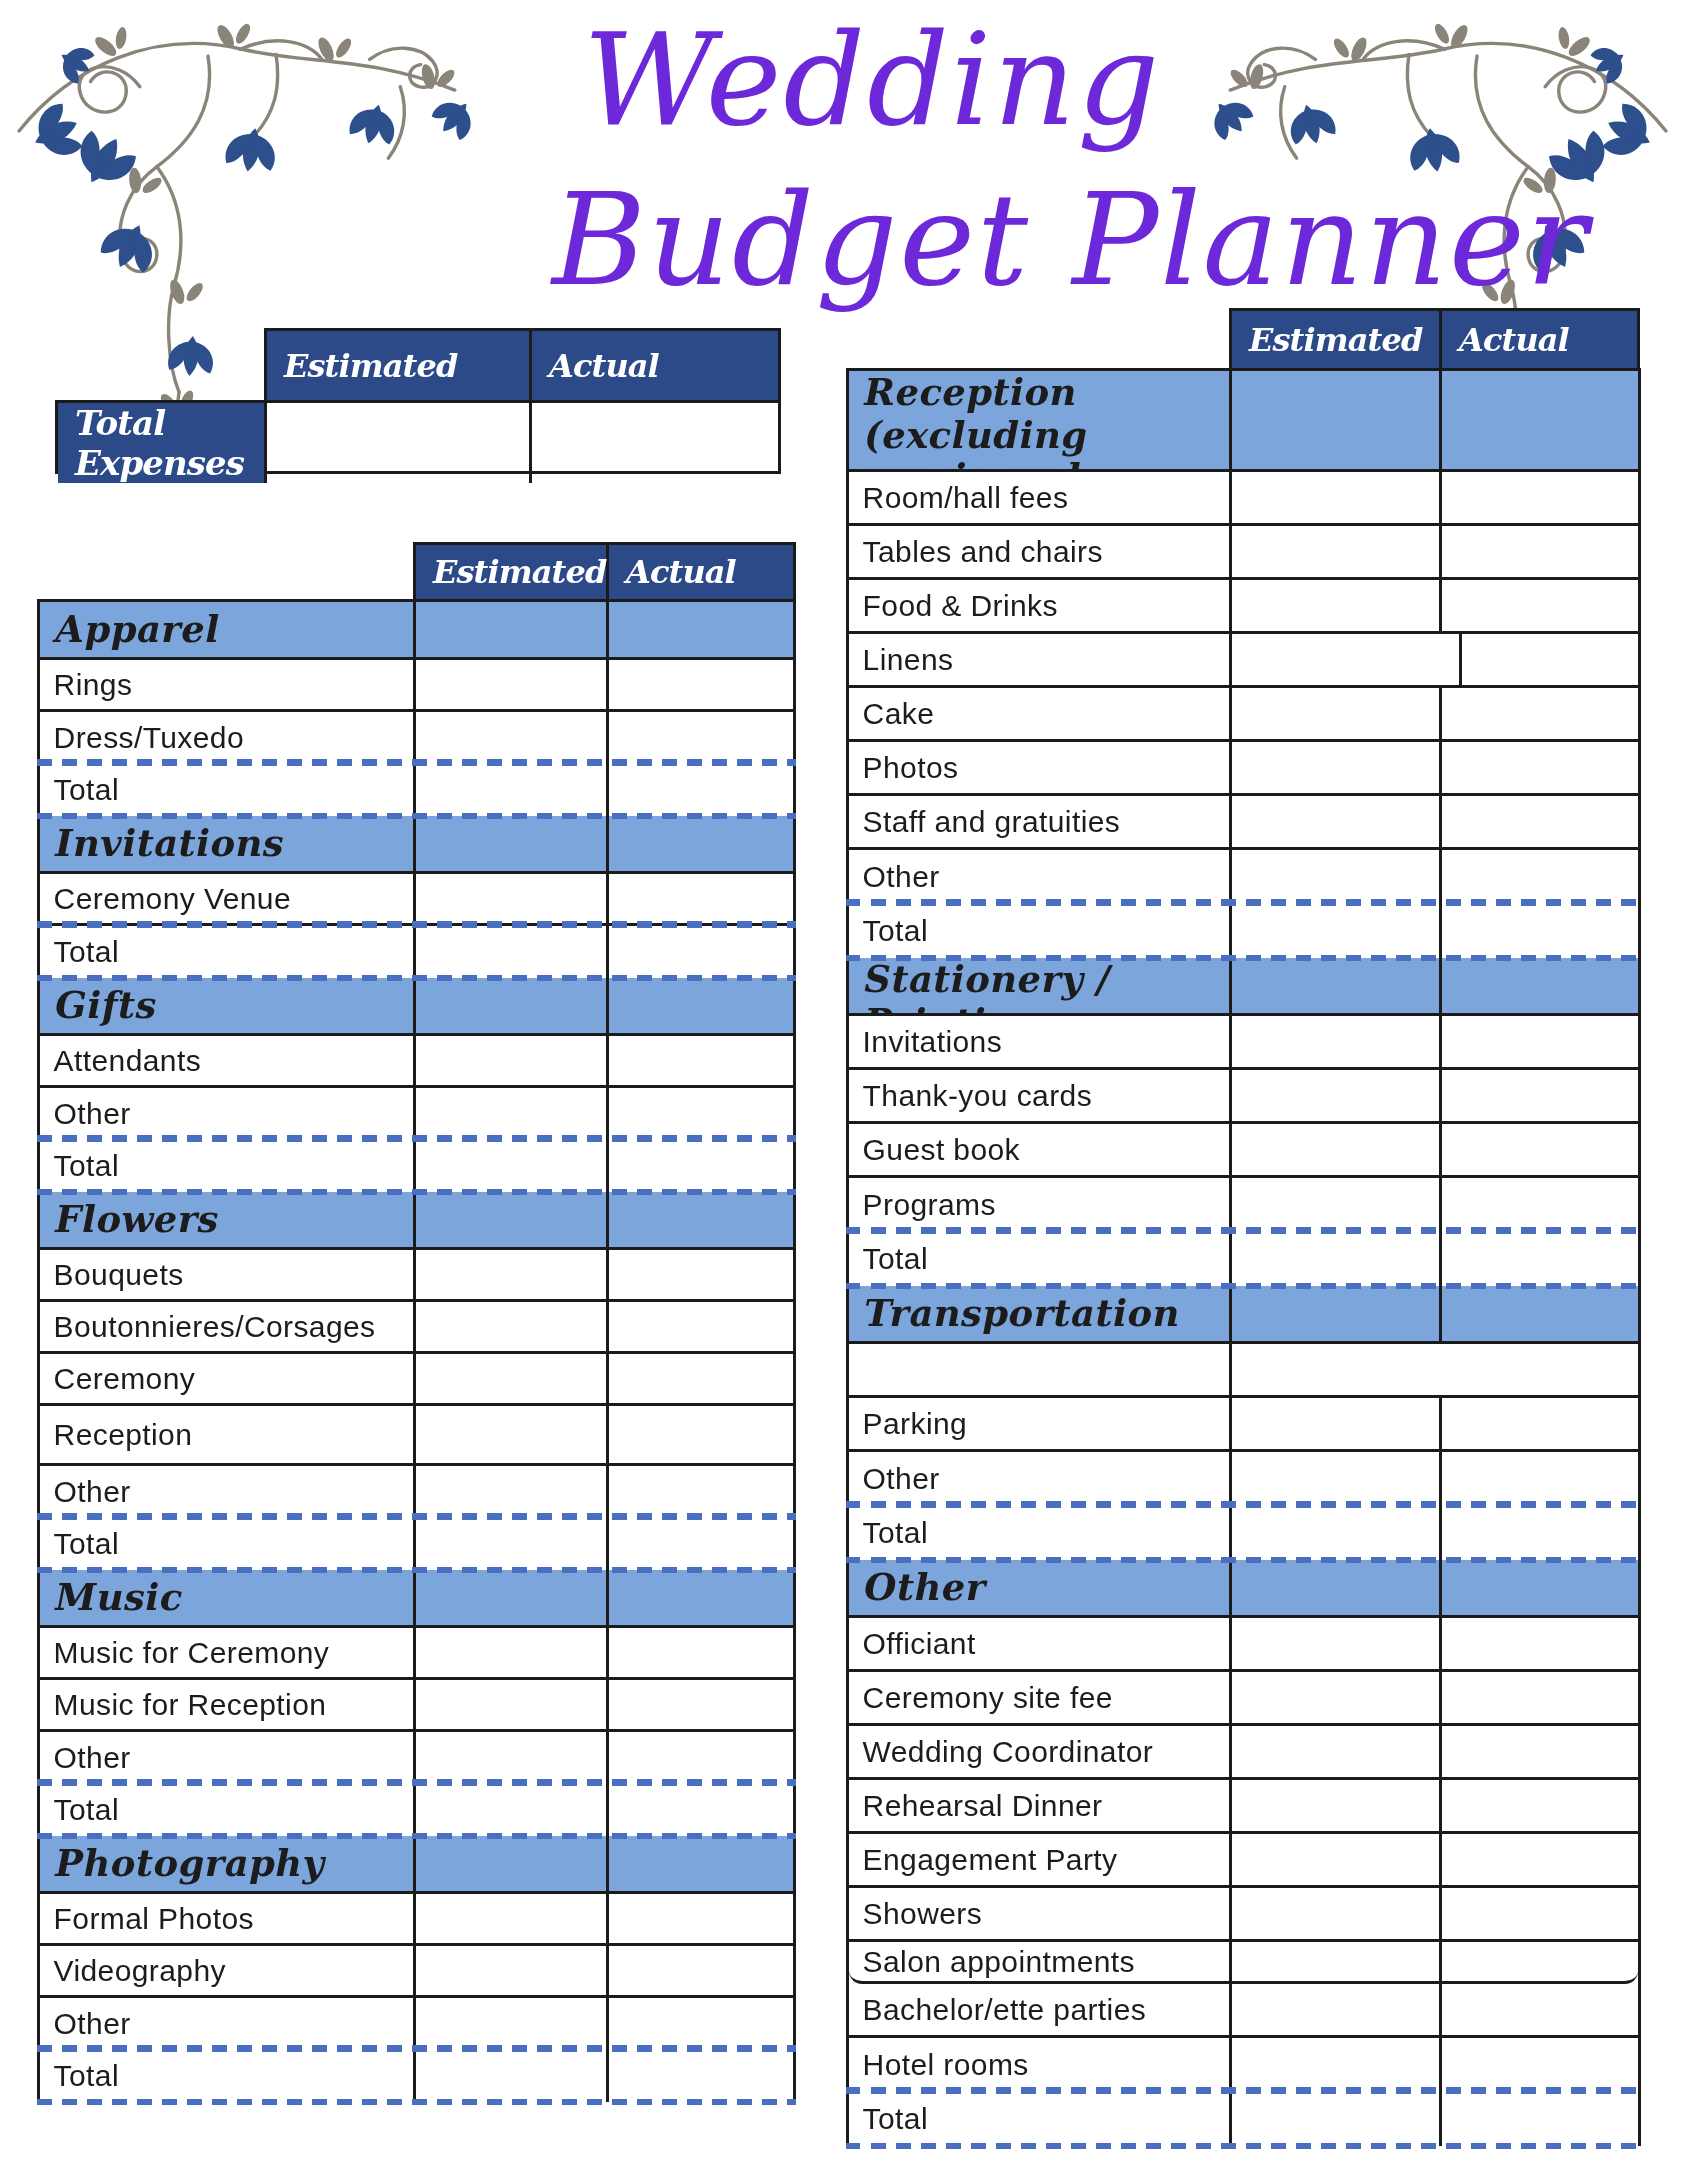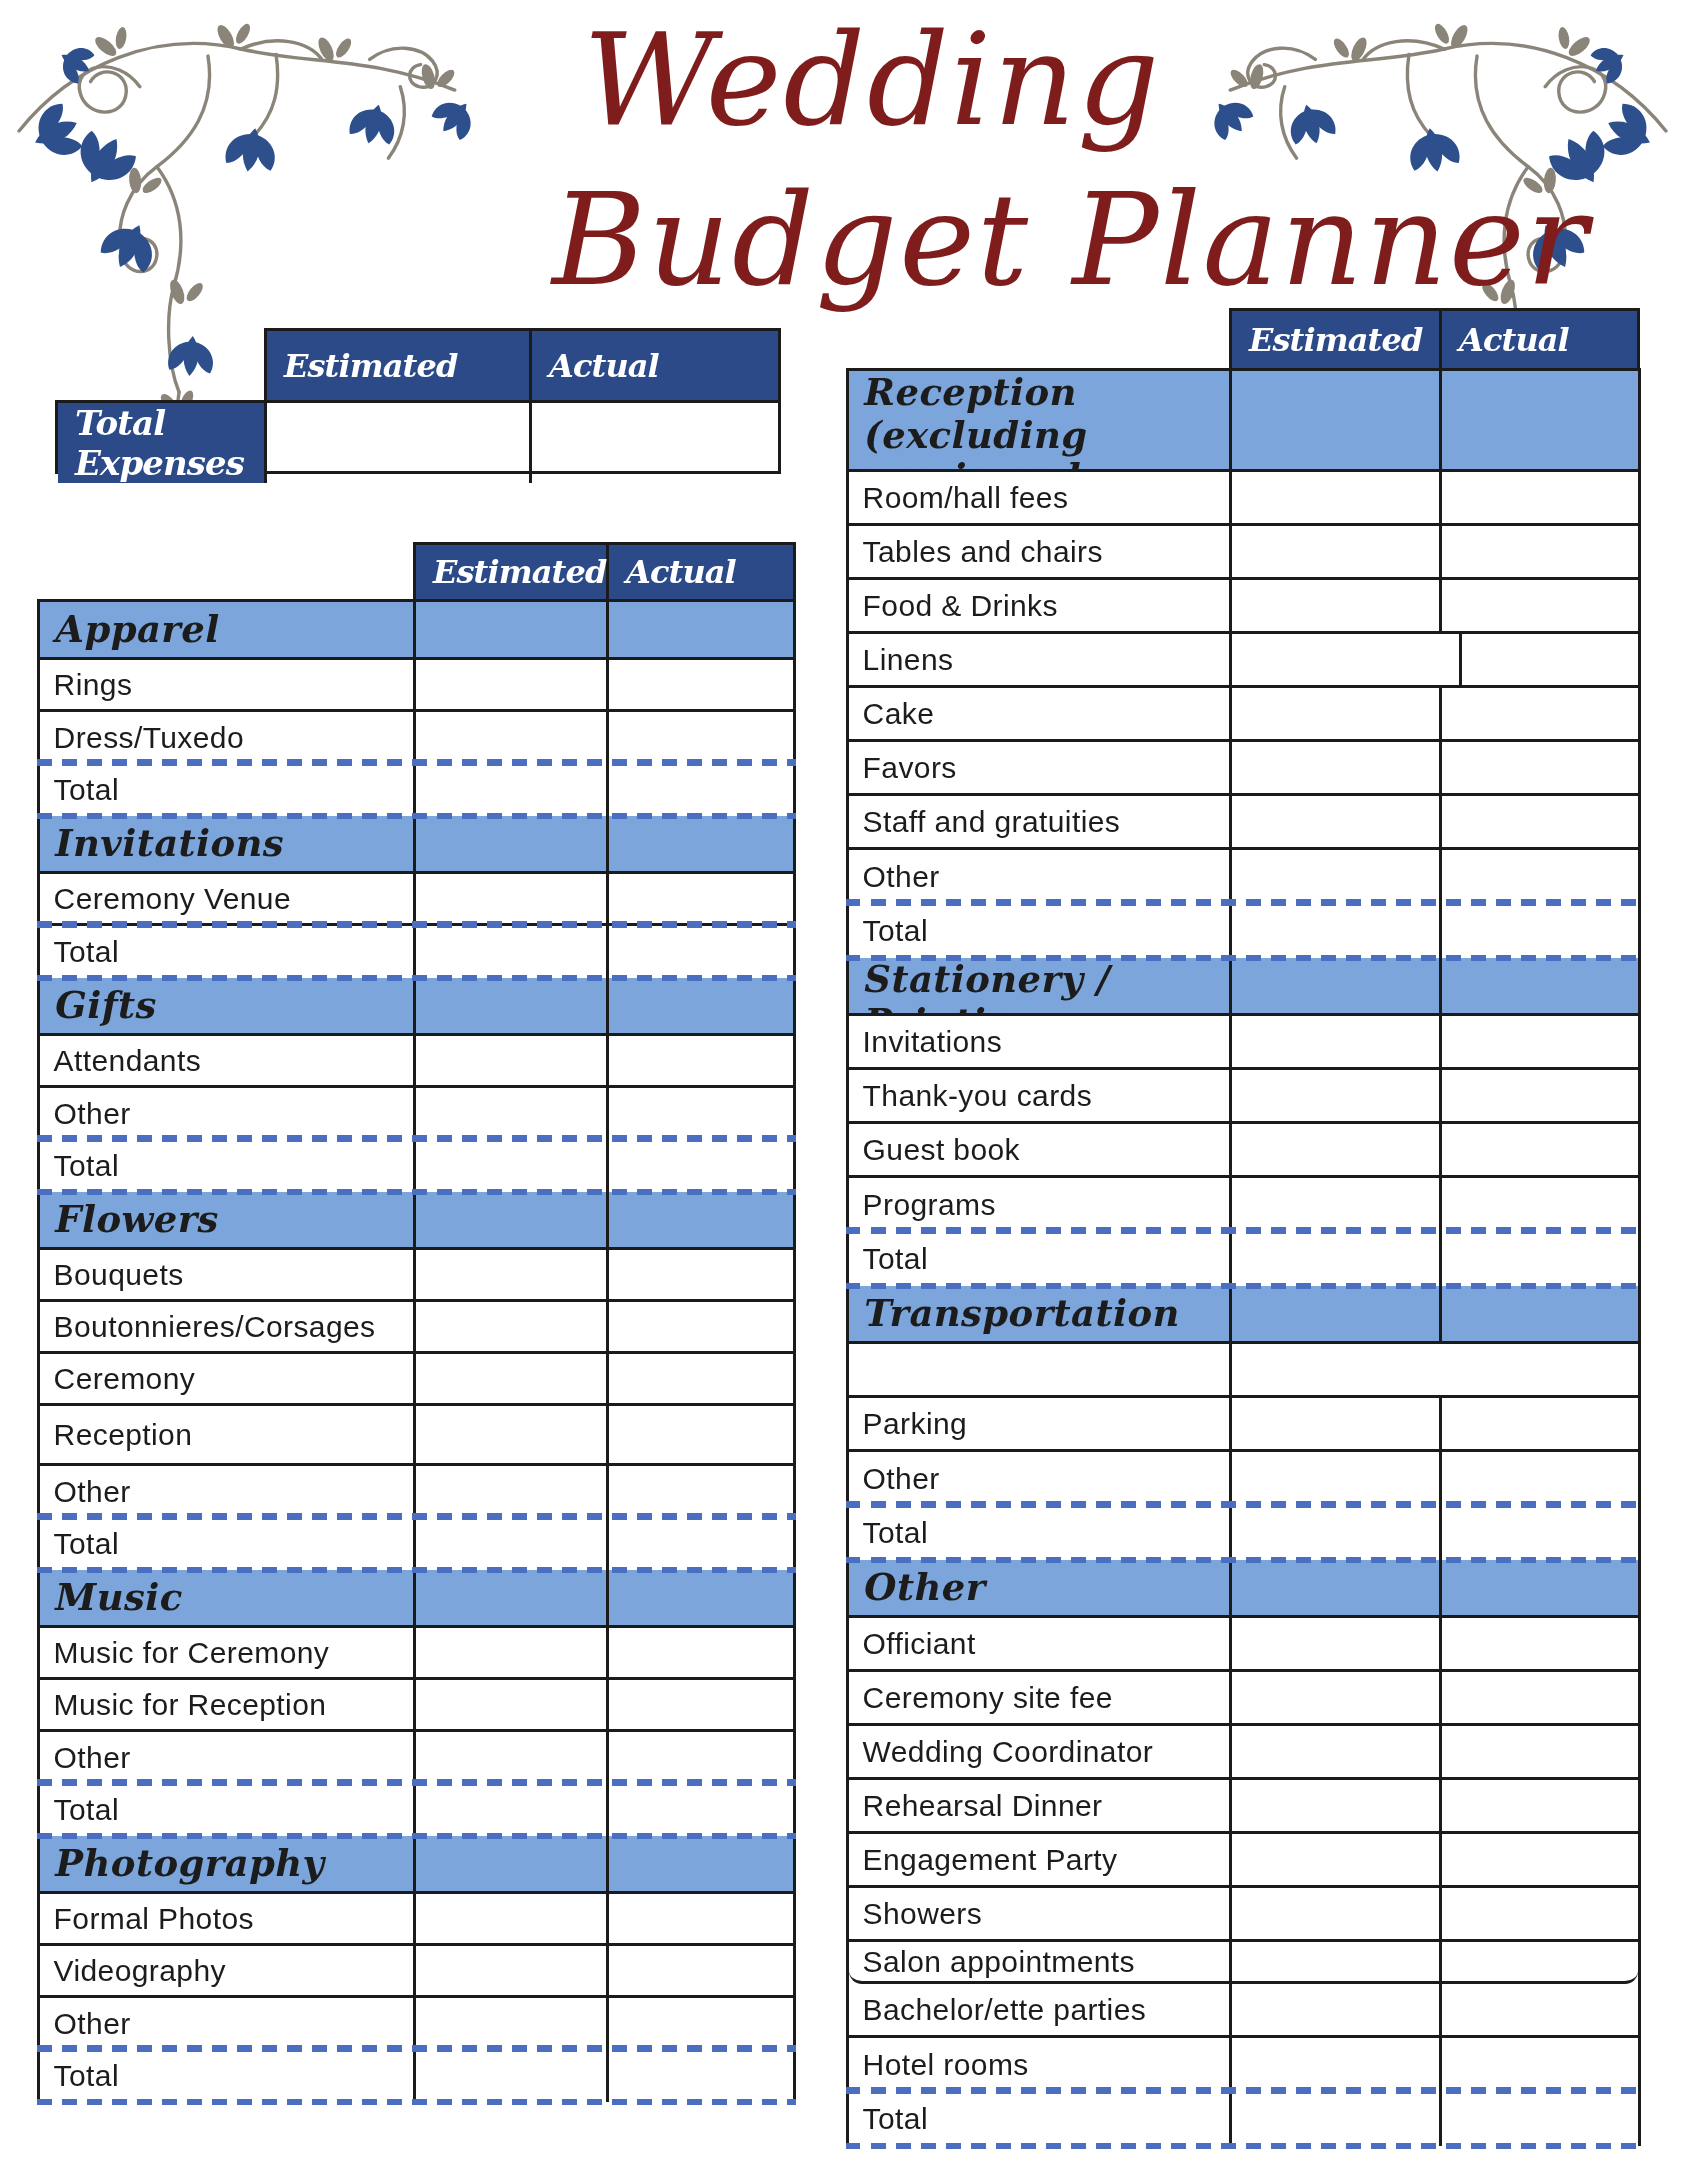--- a/index.html
+++ b/index.html
@@ -15,21 +15,21 @@
 
   
   .corner { position:absolute; top:5.1px; width:477px; height:434px; }
   .corner.left  { left:12px; }
   .corner.right { left:1196px; transform: scaleX(-1); }
 
   
   .title {
     position:absolute; left:552px; top:0;
     font-family:"DejaVu Serif", serif; font-style:italic;
-    color:#7f1d1d; font-size:128px; line-height:160px;
+    color:#6d28d9; font-size:128px; line-height:160px;
     letter-spacing:1.7px; white-space:nowrap;
   }
   .title .l1 { padding-left:31px; }
 
   
   .script {
     font-family:"DejaVu Serif", serif; font-style:italic; font-weight:700;
     color:#ffffff; letter-spacing:-0.9px;
   }
   .hdrblk {
@@ -360,21 +360,21 @@
         <div class="cell label">Linens</div>
         <div class="cell"></div>
         <div class="cell last"></div>
       </div>
       <div class="trow row" style="height: 54px;">
         <div class="cell label">Cake</div>
         <div class="cell"></div>
         <div class="cell last"></div>
       </div>
       <div class="trow row" style="height: 54px;">
-        <div class="cell label">Favors</div>
+        <div class="cell label">Photos</div>
         <div class="cell"></div>
         <div class="cell last"></div>
       </div>
       <div class="trow row" style="height: 54px;">
         <div class="cell label">Staff and gratuities</div>
         <div class="cell"></div>
         <div class="cell last"></div>
       </div>
       <div class="trow row no-bb" style="height: 54px;">
         <div class="cell label">Other</div>

